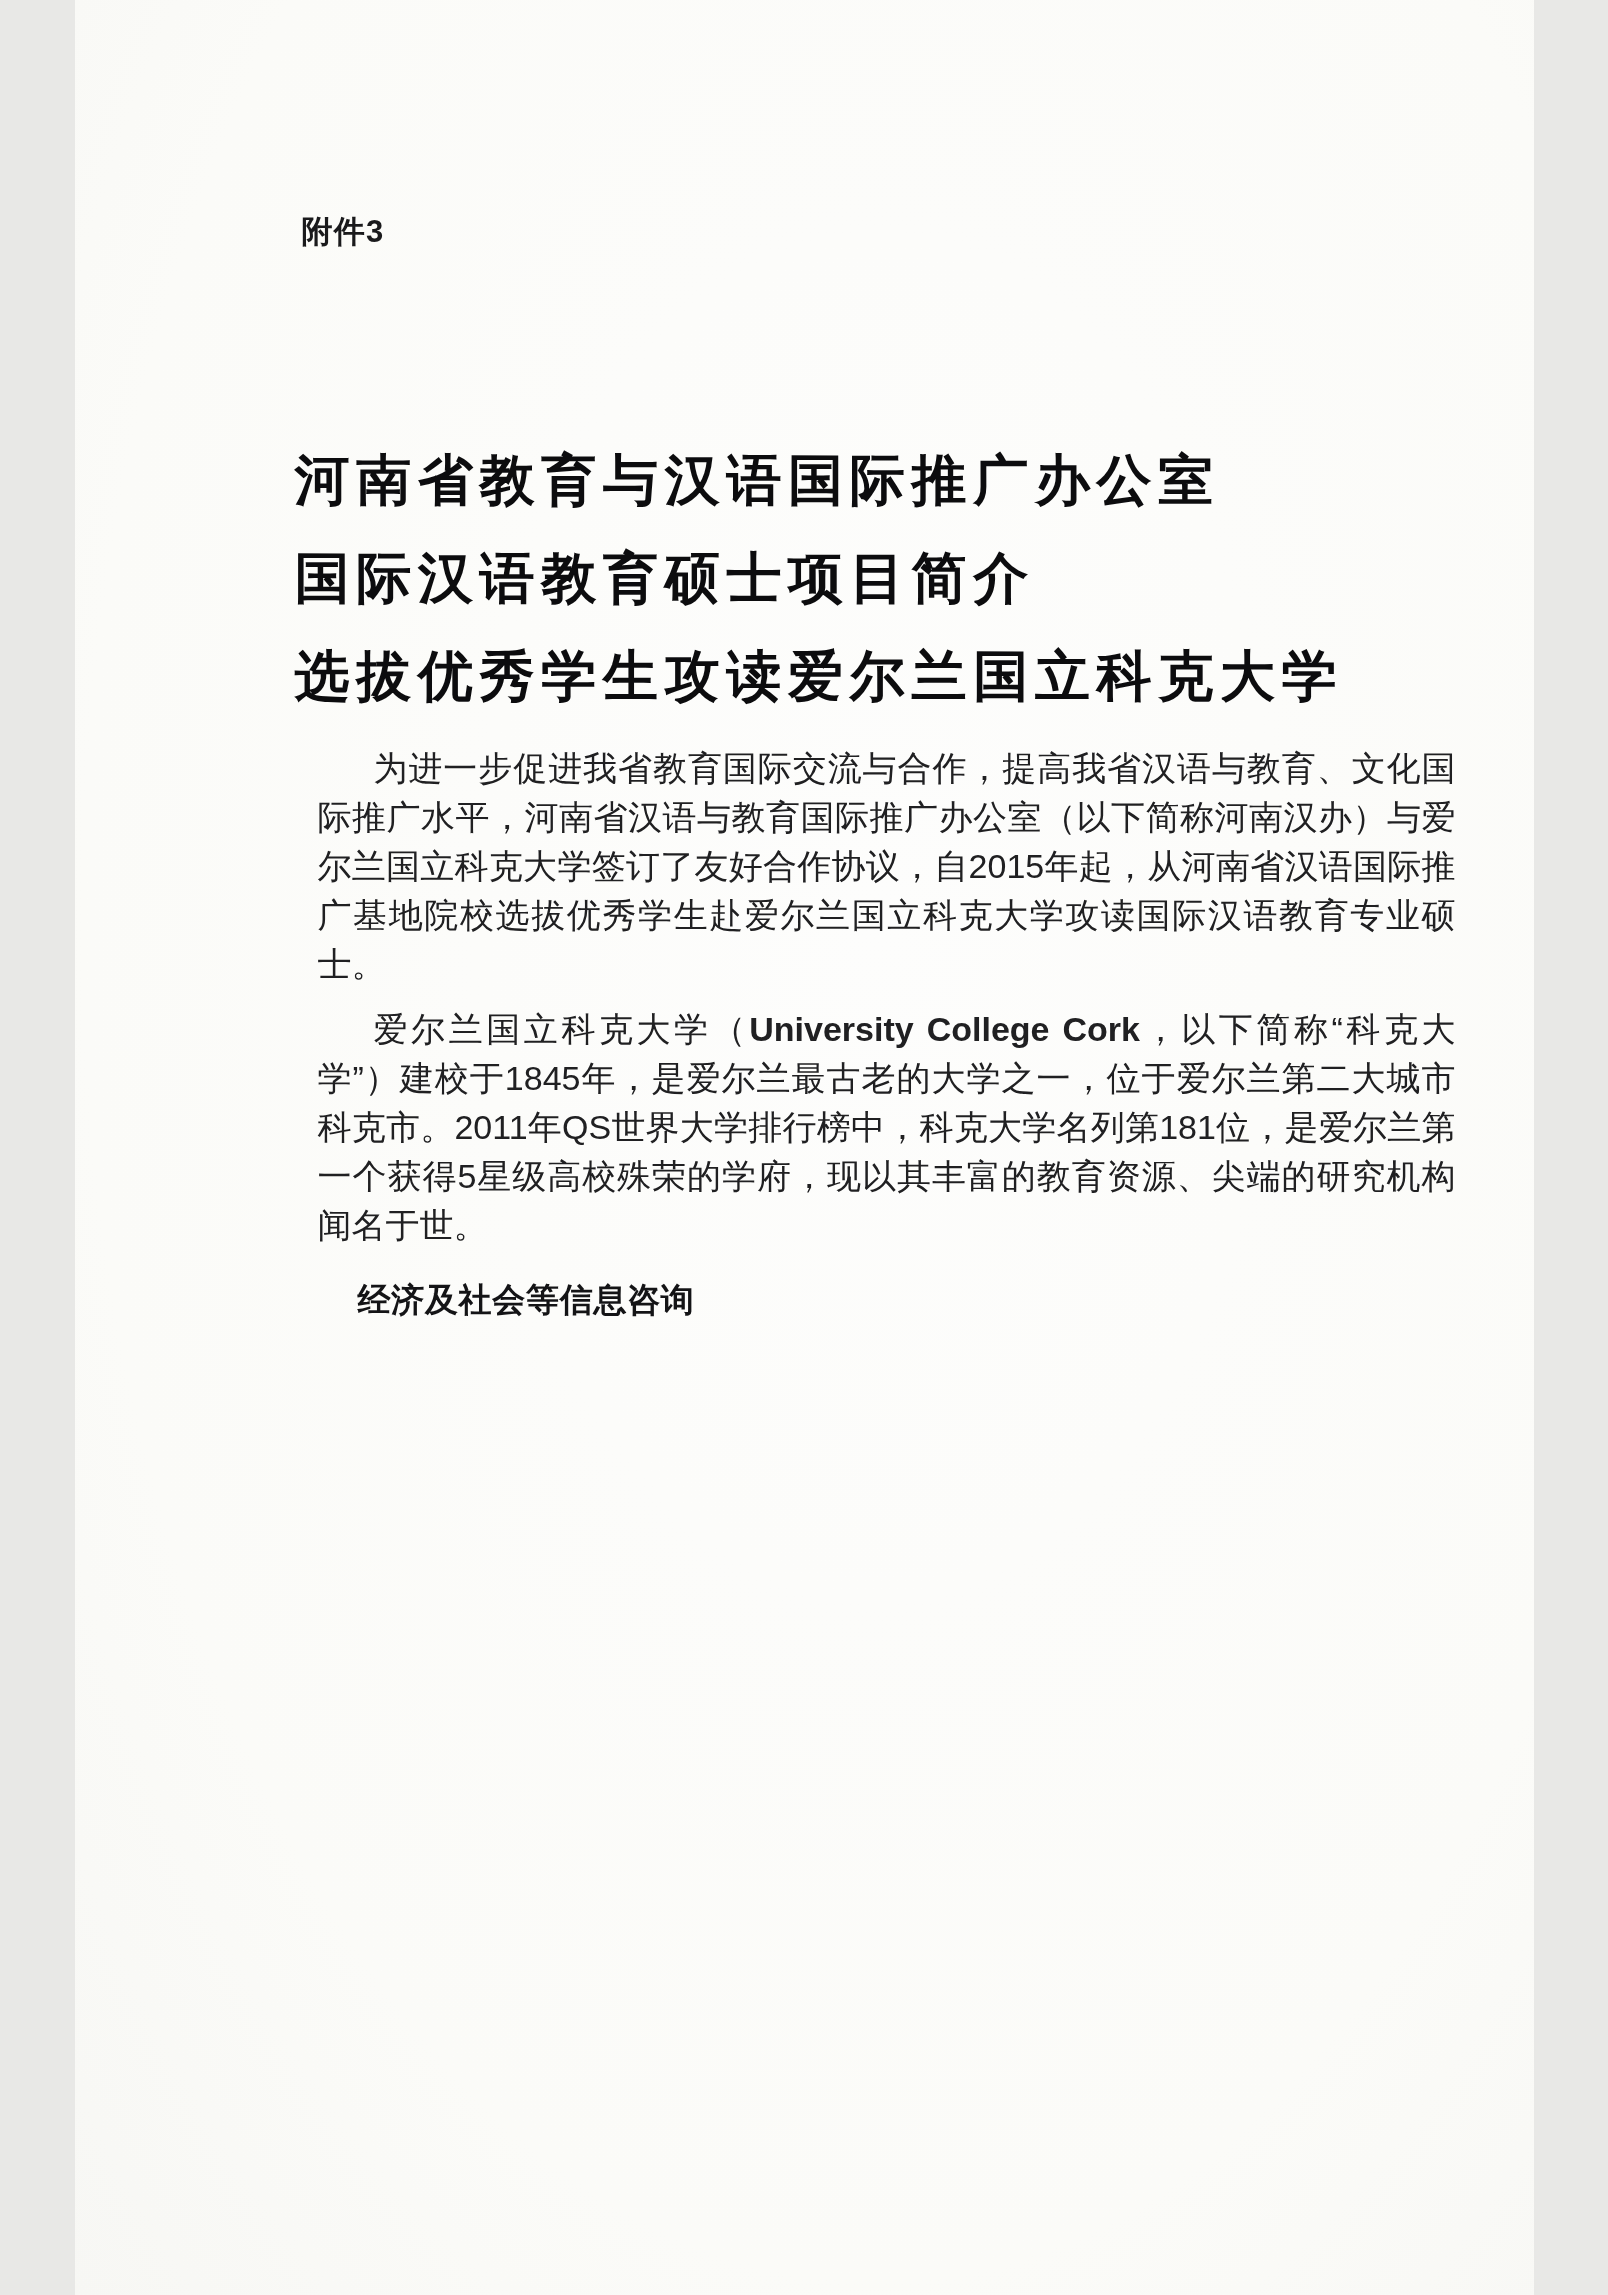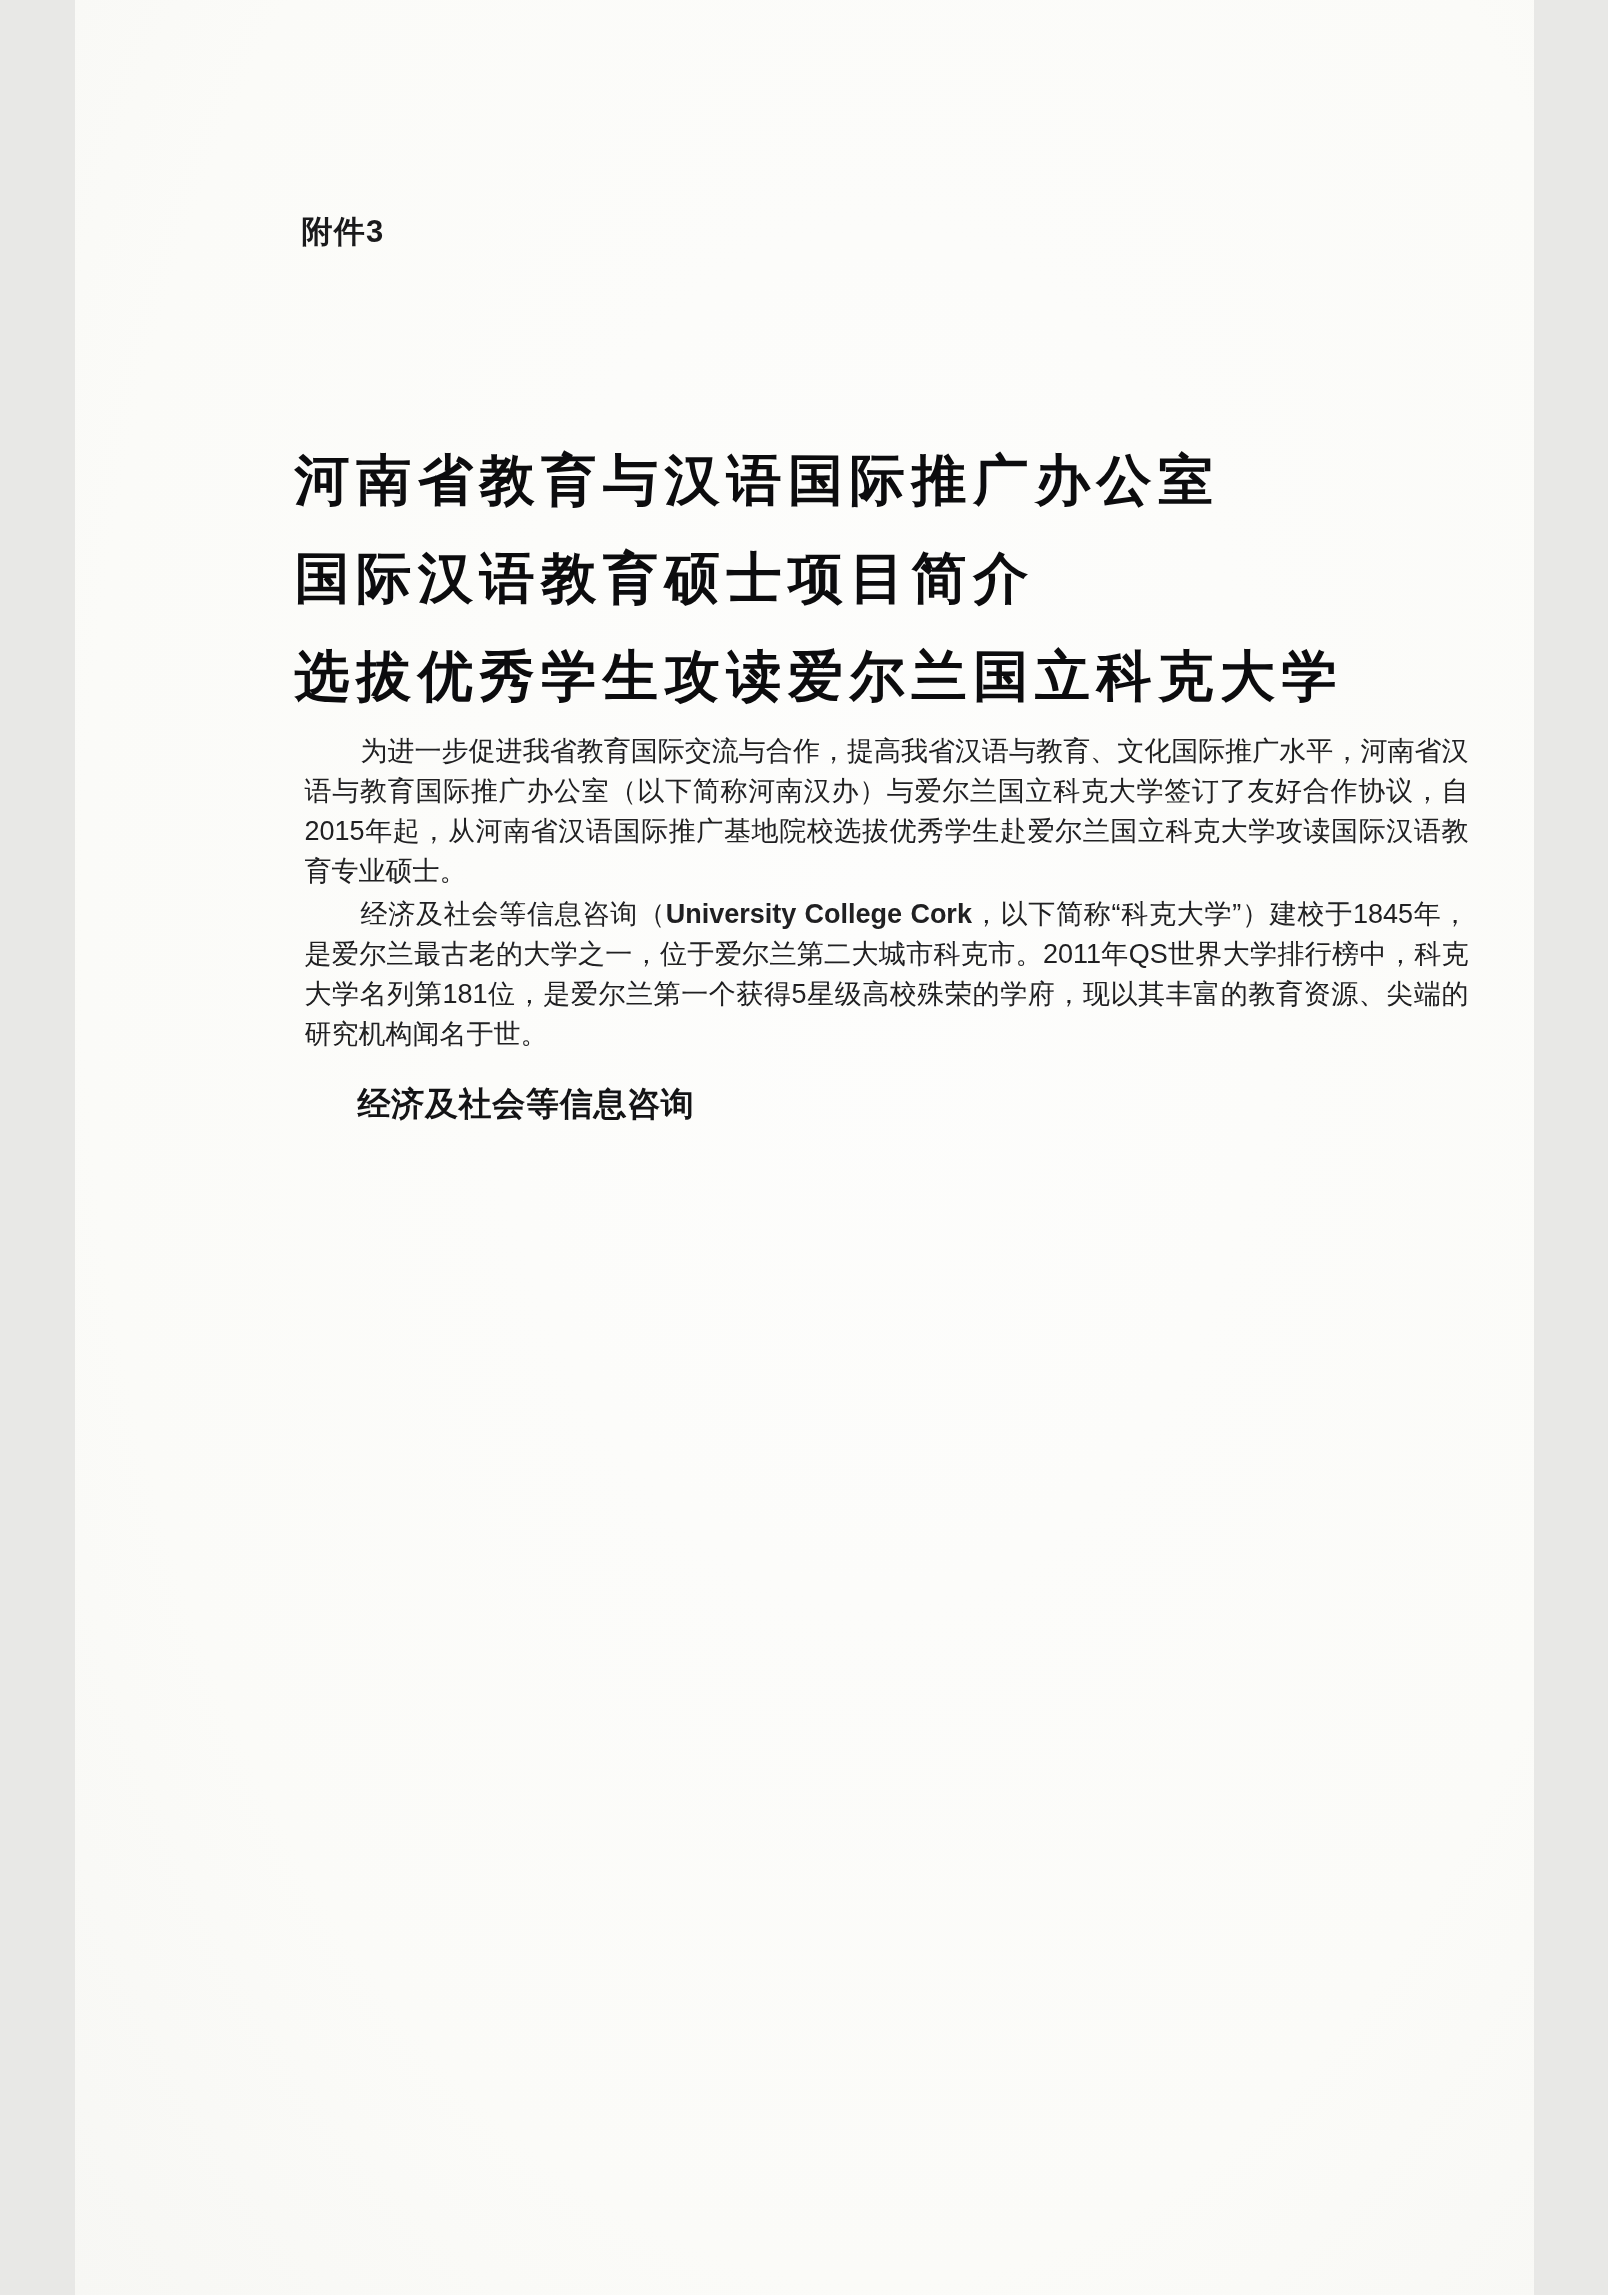--- a/index.html
+++ b/index.html
@@ -41,23 +41,23 @@
     color: #0c0c0e;
   }
   .doc-title .title-line { display: block; }
   .content {
     position: absolute;
     left: 227px;
     top: 728px;
     width: 1170px;
   }
   p.para {
-    margin: 3px;
-    font-size: 27px;
-    line-height: 40px;
+    margin: 16px;
+    font-size: 34px;
+    line-height: 49px;
     text-align: justify;
     text-indent: 56px;
     color: #202022;
   }
   p.para .en-bold {
     font-weight: 700;
     letter-spacing: 0px;
   }
   h2.heading {
     margin: 29px 0 28px 56px;
@@ -81,21 +81,21 @@
     <span class="title-line">国际汉语教育硕士项目简介</span>
     <span class="title-line">选拔优秀学生攻读爱尔兰国立科克大学</span>
   </h1>
 
   <div class="content">
 
     <p class="para">为进一步促进我省教育国际交流与合作，提高我省汉语与教育、文化国际推广水平，河南省汉语与教育国际推广办公室（以下简称河南汉办）与爱尔兰国立科克大学签订了友好合作协议，自2015年起，从河南省汉语国际推广基地院校选拔优秀学生赴爱尔兰国立科克大学攻读国际汉语教育专业硕士。</p>
 
     <section>
       <p class="para">
-        <span>经济及社会等信息咨询（</span><span class="en-bold">University College Cork</span><span>，以下简称“科克大学”）建校于1845年，是爱尔兰最古老的大学之一，位于爱尔兰第二大城市科克市。2011年QS世界大学排行榜中，科克大学名列第181位，是爱尔兰第一个获得5星级高校殊荣的学府，现以其丰富的教育资源、尖端的研究机构闻名于世。</span>
+        <span>爱尔兰国立科克大学（</span><span class="en-bold">University College Cork</span><span>，以下简称“科克大学”）建校于1845年，是爱尔兰最古老的大学之一，位于爱尔兰第二大城市科克市。2011年QS世界大学排行榜中，科克大学名列第181位，是爱尔兰第一个获得5星级高校殊荣的学府，现以其丰富的教育资源、尖端的研究机构闻名于世。</span>
       </p>
     </section>
 
     <section>
       <h2 class="heading">经济及社会等信息咨询</h2>
     </section>
 
 
   </div>
 

